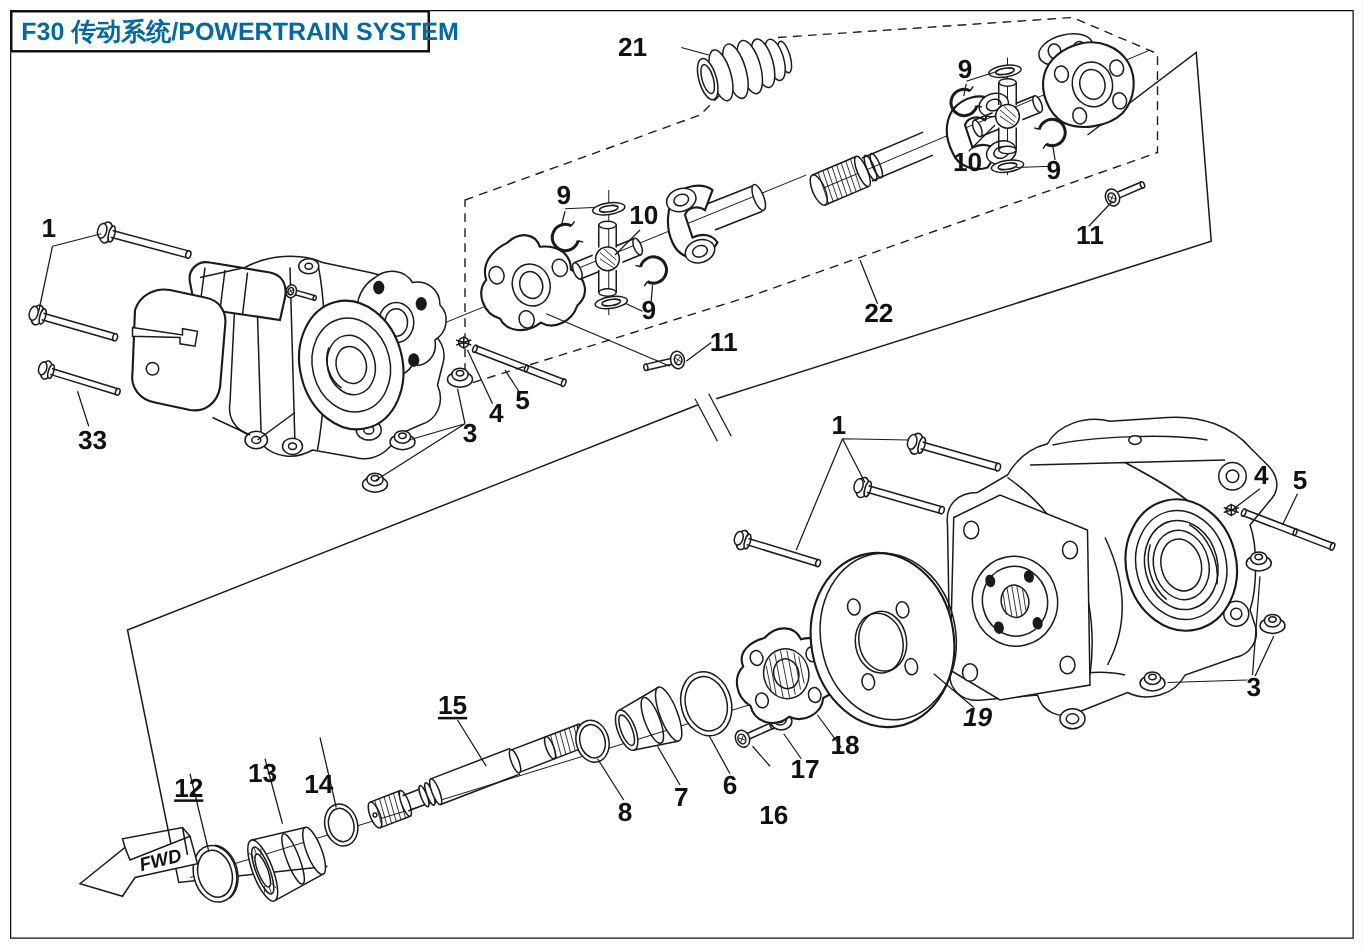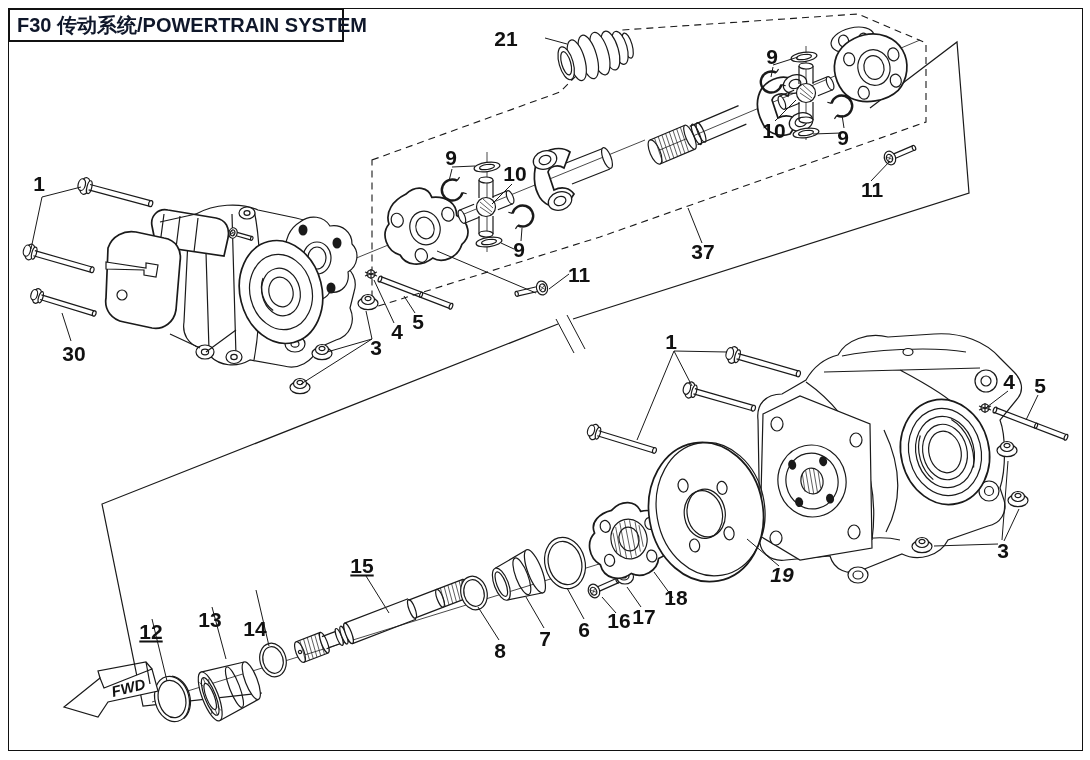--- a/index.html
+++ b/index.html
@@ -12,21 +12,21 @@
   .w{fill:#ffffff;stroke:#1a1a1a;stroke-width:1.2;}
   .ow{fill:#ffffff;stroke:#1a1a1a;stroke-width:1.7;}
   .b{fill:#1a1a1a;stroke:none;}
   .thin{stroke:#1a1a1a;fill:none;stroke-width:0.8;}
   .ld{stroke:#1a1a1a;fill:none;stroke-width:1;}
   .dash{stroke:#1a1a1a;fill:none;stroke-width:1.1;stroke-dasharray:7 5;}
   .clip{stroke:#1a1a1a;fill:none;stroke-width:2.4;}
   .hatch{stroke:#1a1a1a;fill:none;stroke-width:0.7;}
   #title-box{position:absolute;left:8px;top:8px;width:336px;height:34px;border:2px solid #111;
              background:#fff;display:flex;align-items:center;padding-left:7px;box-sizing:border-box;}
-  #title-box span{font-size:20px;font-weight:bold;color:#0f172a;white-space:nowrap;letter-spacing:0px;}
+  #title-box span{font-size:20px;font-weight:bold;color:#0369a1;white-space:nowrap;letter-spacing:0px;}
   .callout{position:absolute;transform:translate(-50%,-50%);font-size:21px;font-weight:bold;
            color:#111;line-height:1;pointer-events:none;}
   #border-rect{position:absolute;left:8px;top:8px;width:1073px;height:741px;border:1px solid #111;}
   svg text.fwd{font-size:15px;font-weight:bold;font-style:italic;fill:#111;}
 </style>
 </head>
 <body>
 
 <div id="page">
   <div id="border-rect"></div>
@@ -423,42 +423,42 @@
       <text class="fwd" x="113" y="697" transform="rotate(-14 113 697)">FWD</text>
     </g>
   </svg>
 
   <div id="title-box">
     <span>F30 传动系统/POWERTRAIN SYSTEM</span>
   </div>
 
   <div id="callout-layer">
       <div class="callout" style="left: 39px; top: 183px;">1</div>
-      <div class="callout" style="left: 74px; top: 353px;">30</div>
+      <div class="callout" style="left: 74px; top: 353px;">33</div>
       <div class="callout" style="left: 376px; top: 347px;">3</div>
       <div class="callout" style="left: 397px; top: 331px;">4</div>
       <div class="callout" style="left: 418px; top: 321px;">5</div>
       <div class="callout" style="left: 451px; top: 157px;">9</div>
       <div class="callout" style="left: 515px; top: 173px;">10</div>
       <div class="callout" style="left: 519px; top: 249px;">9</div>
       <div class="callout" style="left: 579px; top: 274px;">11</div>
       <div class="callout" style="left: 506px; top: 38px;">21</div>
-      <div class="callout" style="left: 703px; top: 251px;">37</div>
+      <div class="callout" style="left: 703px; top: 251px;">22</div>
       <div class="callout" style="left: 772px; top: 56px;">9</div>
       <div class="callout" style="left: 774px; top: 130px;">10</div>
       <div class="callout" style="left: 843px; top: 137px;">9</div>
       <div class="callout" style="left: 872px; top: 189px;">11</div>
       <div class="callout" style="left: 671px; top: 341px;">1</div>
       <div class="callout" style="left: 1009px; top: 381px;">4</div>
       <div class="callout" style="left: 1040px; top: 385px;">5</div>
       <div class="callout" style="left: 1003px; top: 550px;">3</div>
       <div class="callout" style="left: 782px; top: 574px; font-style: italic;">19</div>
       <div class="callout" style="left: 676px; top: 597px;">18</div>
       <div class="callout" style="left: 644px; top: 616px;">17</div>
-      <div class="callout" style="left: 619px; top: 620px; text-align: right;">16</div>
+      <div class="callout" style="left: 619px; top: 653px; text-align: right;">16</div>
       <div class="callout" style="left: 584px; top: 629px;">6</div>
       <div class="callout" style="left: 545px; top: 638px;">7</div>
       <div class="callout" style="left: 500px; top: 650px;">8</div>
       <div class="callout" style="left: 362px; top: 565px; text-decoration: underline;">15</div>
       <div class="callout" style="left: 255px; top: 600px; margin-top: 28px;">14</div>
       <div class="callout" style="left: 210px; top: 619px; text-align: center;">13</div>
       <div class="callout" style="left: 151px; top: 631px; text-decoration: underline;">12</div>
     </div>
 </div>
 

